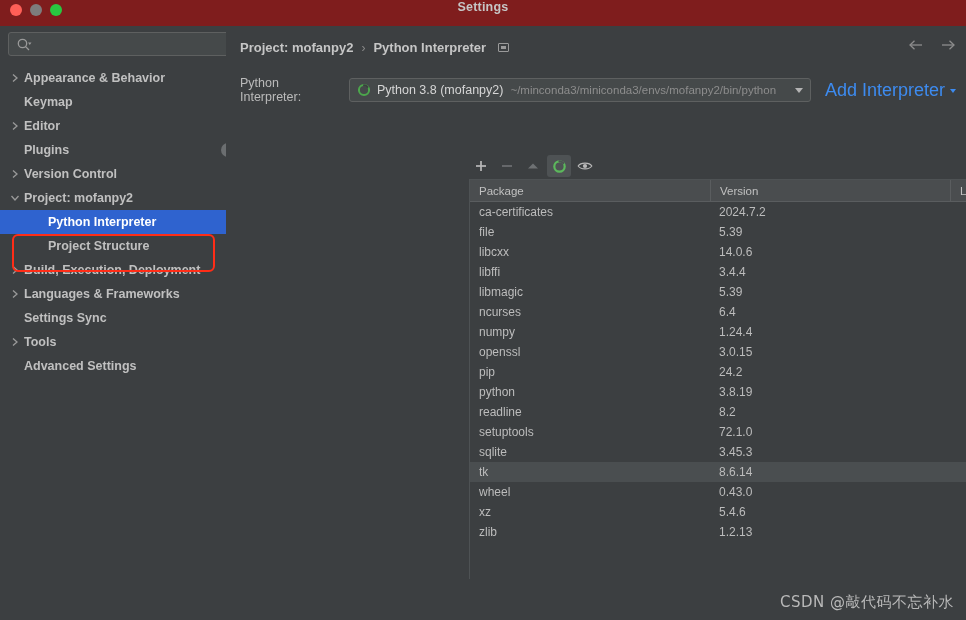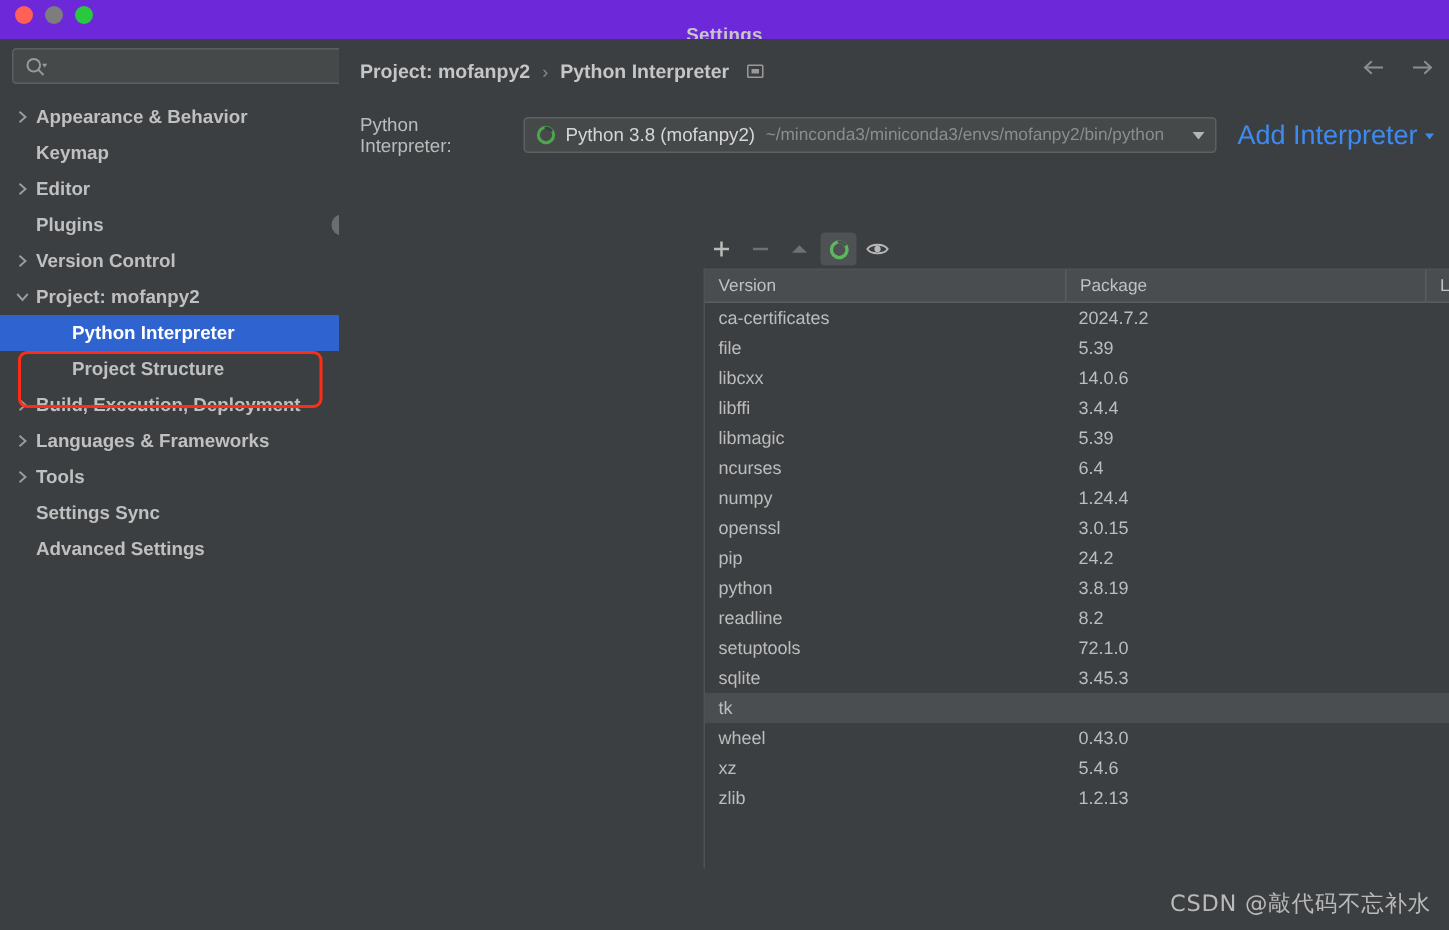--- a/index.html
+++ b/index.html
@@ -20,23 +20,23 @@
     width: 966px;
     height: 620px;
     background: #3c3f41;
   }
 
   
   .titlebar {
     position: absolute;
     top: 0; left: 0;
     width: 966px; height: 30px;
-    background: #6d28d9;
-    display: flex;
-    align-items: flex-end;
+    background: #7f1d1d;
+    display: flex;
+    align-items: flex-start;
   }
   .traffic {
     position: absolute;
     left: 10px; top: 4px;
     display: flex;
     gap: 8px;
     align-items: center;
   }
   .dot { width: 12px; height: 12px; border-radius: 50%; }
   .dot.red    { background: #ff5f57; }
@@ -424,30 +424,30 @@
         </div>
         <div class="tree-item">
           <span class="arrow">
             <svg width="8" height="10" viewBox="0 0 8 10">
               <polyline points="2,1.5 6,5 2,8.5" fill="none" stroke="#9a9a9a" stroke-width="1.3"></polyline>
             </svg>
           </span>
           <span class="label">Languages &amp; Frameworks</span>
         </div>
         <div class="tree-item">
+          <span class="arrow"></span>
+          <span class="label">Settings Sync</span>
+        </div>
+        <div class="tree-item">
           <span class="arrow">
             <svg width="8" height="10" viewBox="0 0 8 10">
               <polyline points="2,1.5 6,5 2,8.5" fill="none" stroke="#9a9a9a" stroke-width="1.3"></polyline>
             </svg>
           </span>
           <span class="label">Tools</span>
-        </div>
-        <div class="tree-item">
-          <span class="arrow"></span>
-          <span class="label">Settings Sync</span>
         </div>
         <div class="tree-item">
           <span class="arrow"></span>
           <span class="label">Advanced Settings</span>
         </div>
       </div>
 
     <div class="anno-sidebar"></div>
   </div>
 
@@ -522,22 +522,22 @@
         <span class="tb-btn">
           <svg width="16" height="12" viewBox="0 0 16 12">
             <path d="M1.2 6 C3.6 2.2 12.4 2.2 14.8 6 C12.4 9.8 3.6 9.8 1.2 6 Z" fill="none" stroke="#b9b9b9" stroke-width="1.2"></path>
             <circle cx="8" cy="6" r="2.1" fill="#b9b9b9"></circle>
           </svg>
         </span>
       </div>
 
     <div class="pkg-table">
       <div class="pkg-head" id="pkg-head">
+          <div class="cell col-pkg">Package</div>
           <div class="cell col-ver">Version</div>
-          <div class="cell col-pkg">Package</div>
           <div class="cell col-late">Latest version</div>
         </div>
       <div id="pkg-body">
           <div class="pkg-row">
             <div class="cell col-pkg">ca-certificates</div>
             <div class="cell col-ver">2024.7.2</div>
             <div class="cell col-late"></div>
           </div>
           <div class="pkg-row">
             <div class="cell col-pkg">file</div>
@@ -594,20 +594,21 @@
             <div class="cell col-ver">72.1.0</div>
             <div class="cell col-late"></div>
           </div>
           <div class="pkg-row">
             <div class="cell col-pkg">sqlite</div>
             <div class="cell col-ver">3.45.3</div>
             <div class="cell col-late"></div>
           </div>
           <div class="pkg-row hover">
             <div class="cell col-pkg">tk</div>
+            <div class="cell col-ver">8.6.14</div>
             <div class="cell col-late"></div>
           </div>
           <div class="pkg-row">
             <div class="cell col-pkg">wheel</div>
             <div class="cell col-ver">0.43.0</div>
             <div class="cell col-late"></div>
           </div>
           <div class="pkg-row">
             <div class="cell col-pkg">xz</div>
             <div class="cell col-ver">5.4.6</div>

